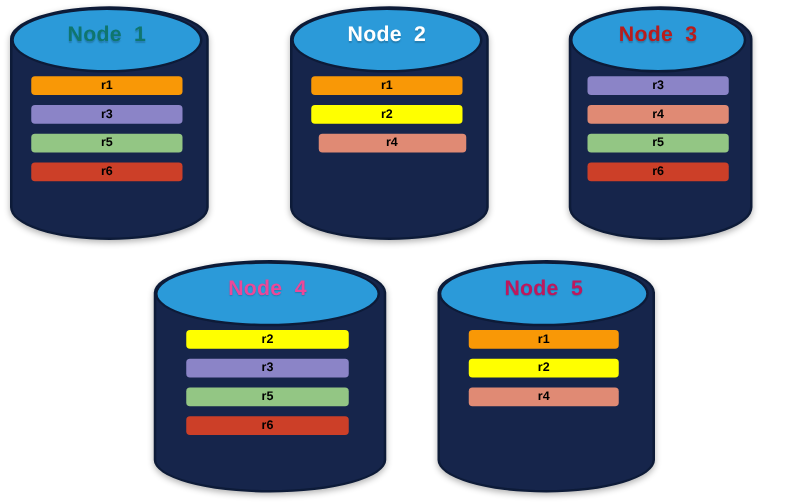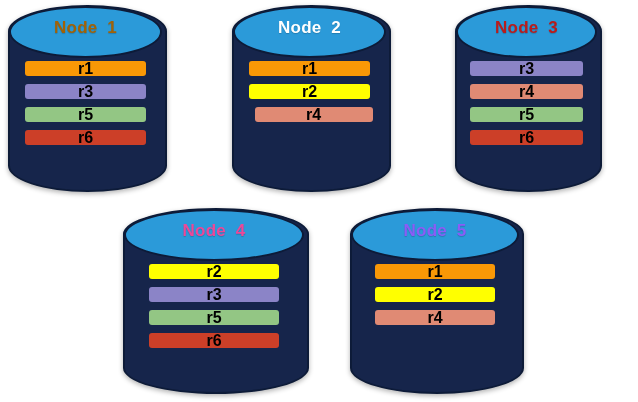--- a/index.html
+++ b/index.html
@@ -78,34 +78,34 @@
     flex-direction: column;
     align-items: center;
     gap: 8px;
   }
 
   .replica {
     height: 15px;
     line-height: 15px;
     text-align: center;
     color: #000000;
-    font-size: 16px;
+    font-size: 10px;
     font-weight: bold;
     border-radius: 3px;
     box-sizing: border-box;
   }
 </style>
 </head>
 <body>
 
 <div id="canvas">
     <div class="node" style="left: 8px; top: 5px; width: 155px; height: 183px;">
       <div class="cyl-body" style="background: rgb(22, 37, 75); border-color: rgb(13, 27, 56);"></div>
       <div class="cyl-top" style="background: rgb(43, 154, 217); border-color: rgb(13, 27, 56);"></div>
-      <div class="node-title" style="color: #a16207;">Node  1</div>
+      <div class="node-title" style="color: #0f766e;">Node  1</div>
       <div class="replica-list" style="top: 56px;">
         <div class="replica" style="background: rgb(249, 152, 6); width: 121px; color: rgb(0, 0, 0);">r1</div>
         <div class="replica" style="background: rgb(139, 132, 199); width: 121px; color: rgb(0, 0, 0);">r3</div>
         <div class="replica" style="background: rgb(147, 198, 132); width: 121px; color: rgb(0, 0, 0);">r5</div>
         <div class="replica" style="background: rgb(204, 63, 40); width: 121px; color: rgb(0, 0, 0);">r6</div>
       </div>
     </div>
     <div class="node" style="left: 232px; top: 5px; width: 155px; height: 183px;">
       <div class="cyl-body" style="background: rgb(22, 37, 75); border-color: rgb(13, 27, 56);"></div>
       <div class="cyl-top" style="background: rgb(43, 154, 217); border-color: rgb(13, 27, 56);"></div>
@@ -134,20 +134,20 @@
       <div class="replica-list" style="top: 56px;">
         <div class="replica" style="background: rgb(255, 255, 0); width: 130px; color: rgb(0, 0, 0);">r2</div>
         <div class="replica" style="background: rgb(139, 132, 199); width: 130px; color: rgb(0, 0, 0);">r3</div>
         <div class="replica" style="background: rgb(147, 198, 132); width: 130px; color: rgb(0, 0, 0);">r5</div>
         <div class="replica" style="background: rgb(204, 63, 40); width: 130px; color: rgb(0, 0, 0);">r6</div>
       </div>
     </div>
     <div class="node" style="left: 350px; top: 208px; width: 170px; height: 182px;">
       <div class="cyl-body" style="background: rgb(22, 37, 75); border-color: rgb(13, 27, 56);"></div>
       <div class="cyl-top" style="background: rgb(43, 154, 217); border-color: rgb(13, 27, 56);"></div>
-      <div class="node-title" style="color: #8b5cf6;">Node  5</div>
+      <div class="node-title" style="color: #be185d;">Node  5</div>
       <div class="replica-list" style="top: 56px;">
         <div class="replica" style="background: rgb(249, 152, 6); width: 120px; color: rgb(0, 0, 0);">r1</div>
         <div class="replica" style="background: rgb(255, 255, 0); width: 120px; color: rgb(0, 0, 0);">r2</div>
         <div class="replica" style="background: rgb(224, 138, 116); width: 120px; color: rgb(0, 0, 0);">r4</div>
       </div>
     </div>
   </div>
 
 </body></html>

